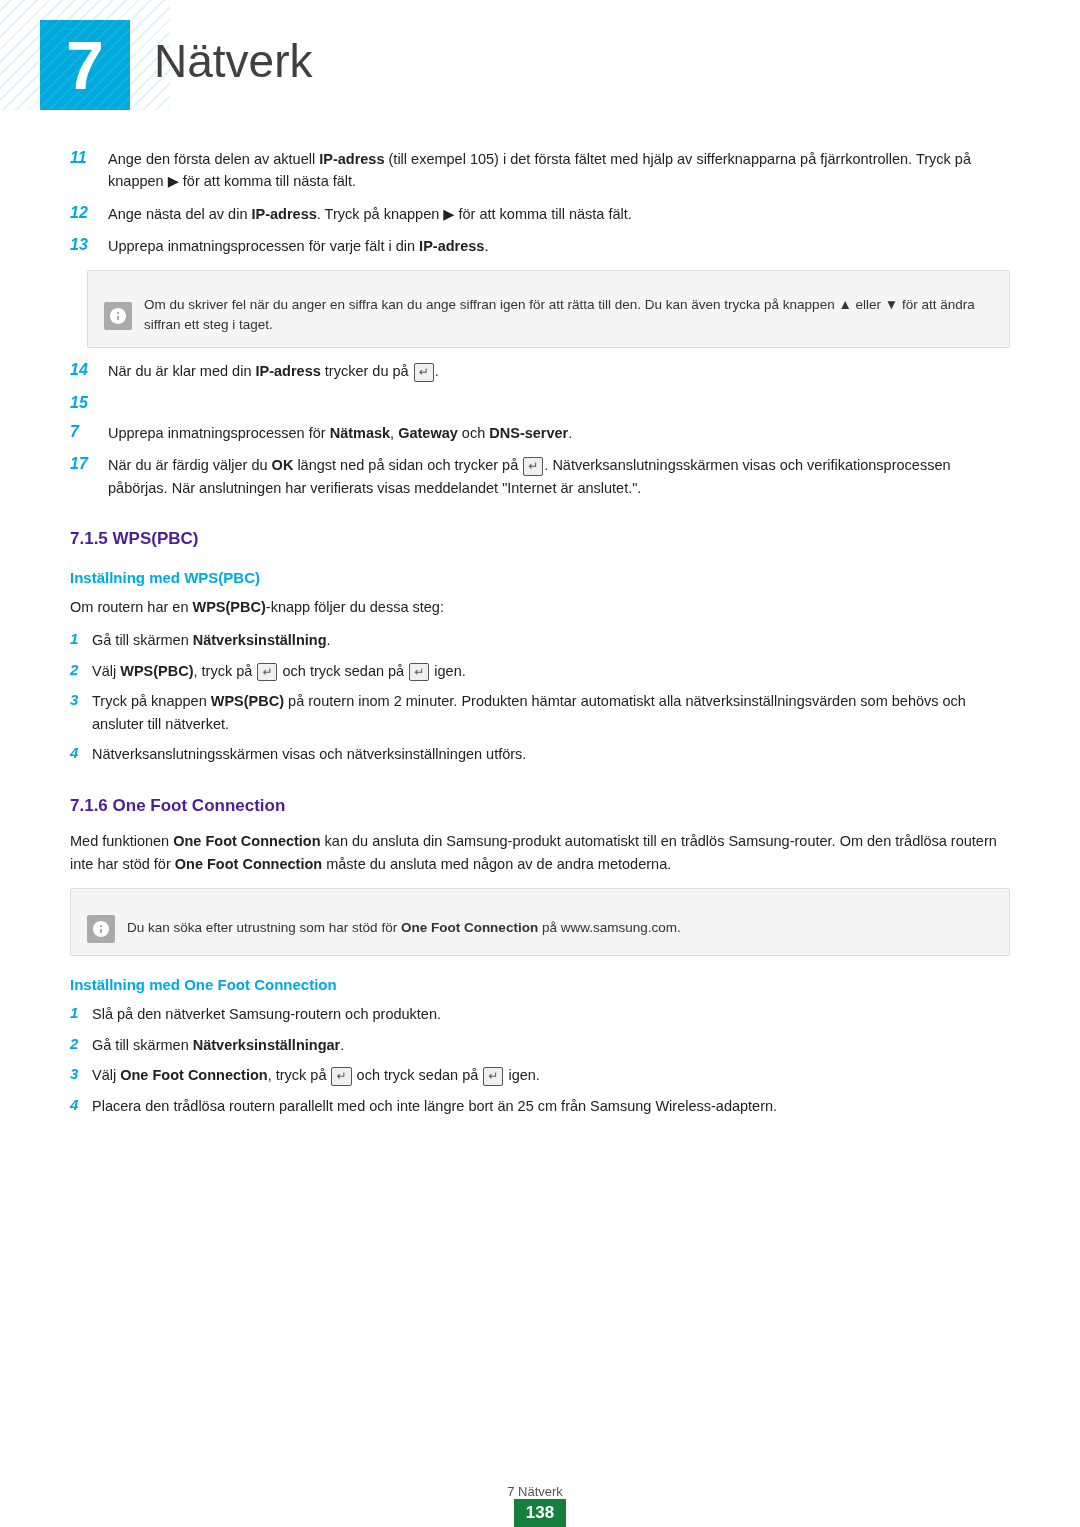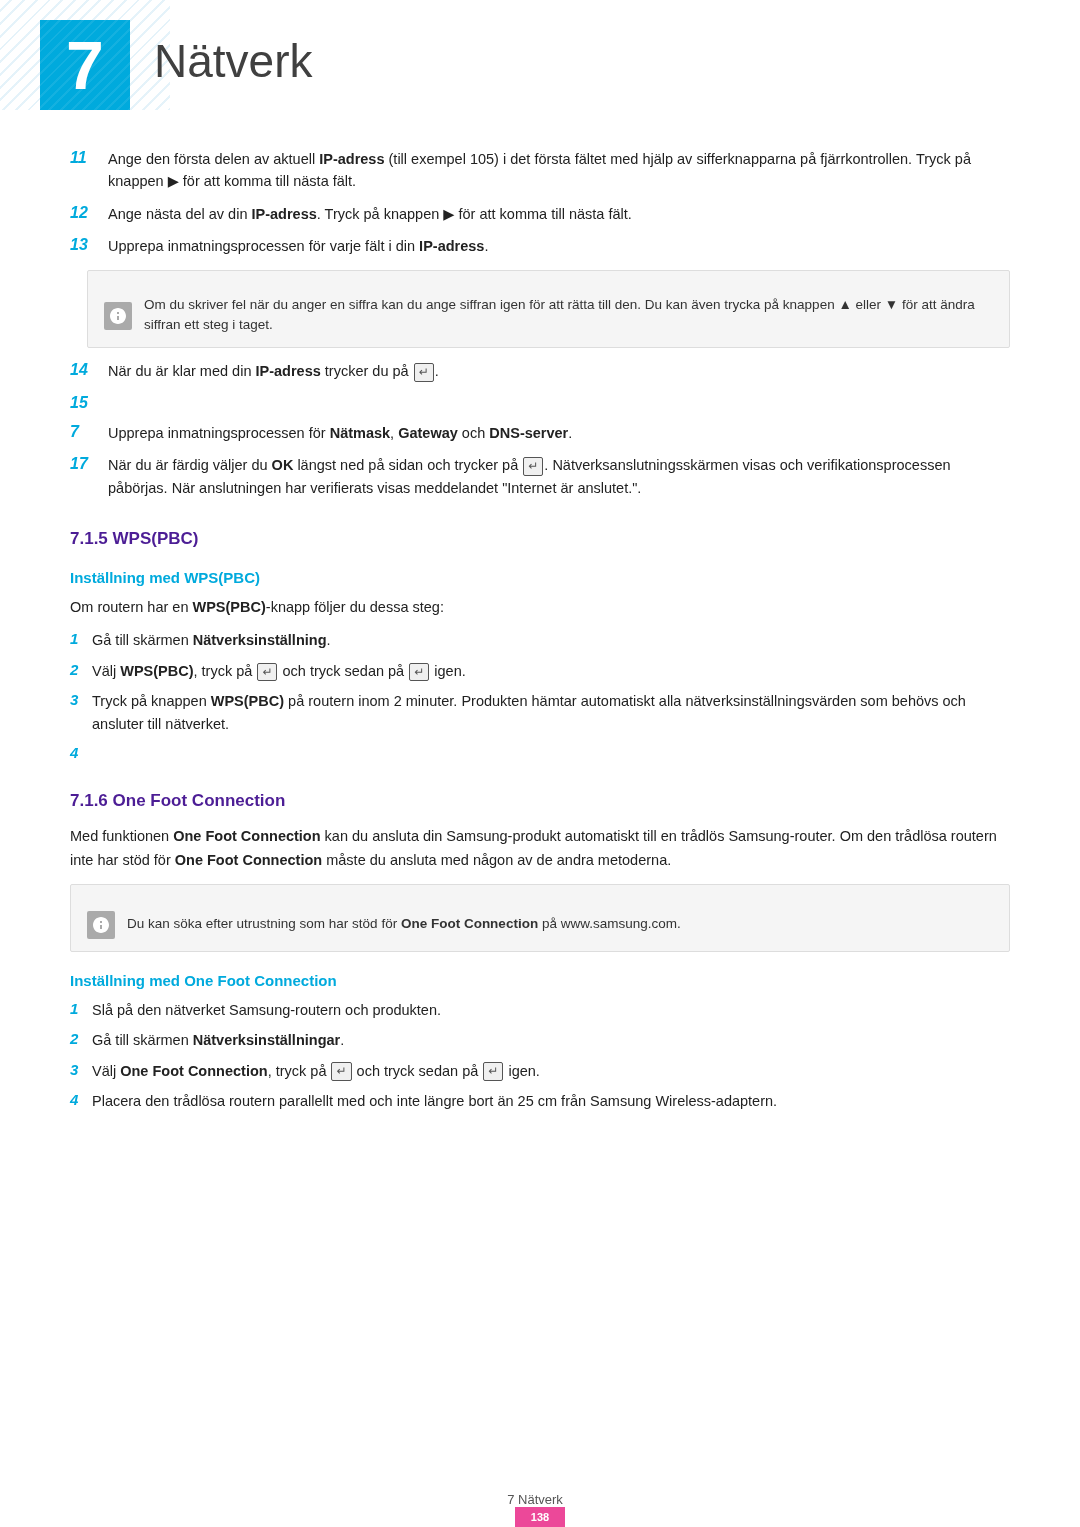--- a/index.html
+++ b/index.html
@@ -200,23 +200,23 @@
       flex-direction: column;
     }
 
     .footer-text {
       font-size: 13px;
       color: #555;
       margin-right: 10px;
     }
 
     .footer-page-badge {
-      background: #ec4899;
+      background: #15803d;
       color: #fff;
-      font-size: 11px;
+      font-size: 17px;
       font-weight: bold;
       padding: 4px 12px;
       border-radius: 0;
       min-width: 50px;
       text-align: center;
     }
 
     
     .hatch-bg {
       background:
@@ -356,20 +356,23 @@
         </span>
       </div>
       <div class="small-list-item">
         <span class="snum">3</span>
         <span class="stext">
           Tryck på knappen <b>WPS(PBC)</b> på routern inom 2 minuter. Produkten hämtar automatiskt alla nätverksinställningsvärden som behövs och ansluter till nätverket.
         </span>
       </div>
       <div class="small-list-item">
         <span class="snum">4</span>
+        <span class="stext">
+          Nätverksanslutningsskärmen visas och nätverksinställningen utförs.
+        </span>
       </div>
     </div>
 
     <div class="section-heading">7.1.6  One Foot Connection</div>
 
     <div class="body-text">
       Med funktionen <b>One Foot Connection</b> kan du ansluta din Samsung-produkt automatiskt till en trådlös Samsung-router. Om den trådlösa routern inte har stöd för <b>One Foot Connection</b> måste du ansluta med någon av de andra metoderna.
     </div>
 
     <div class="note-box" style="margin-left:0;">

